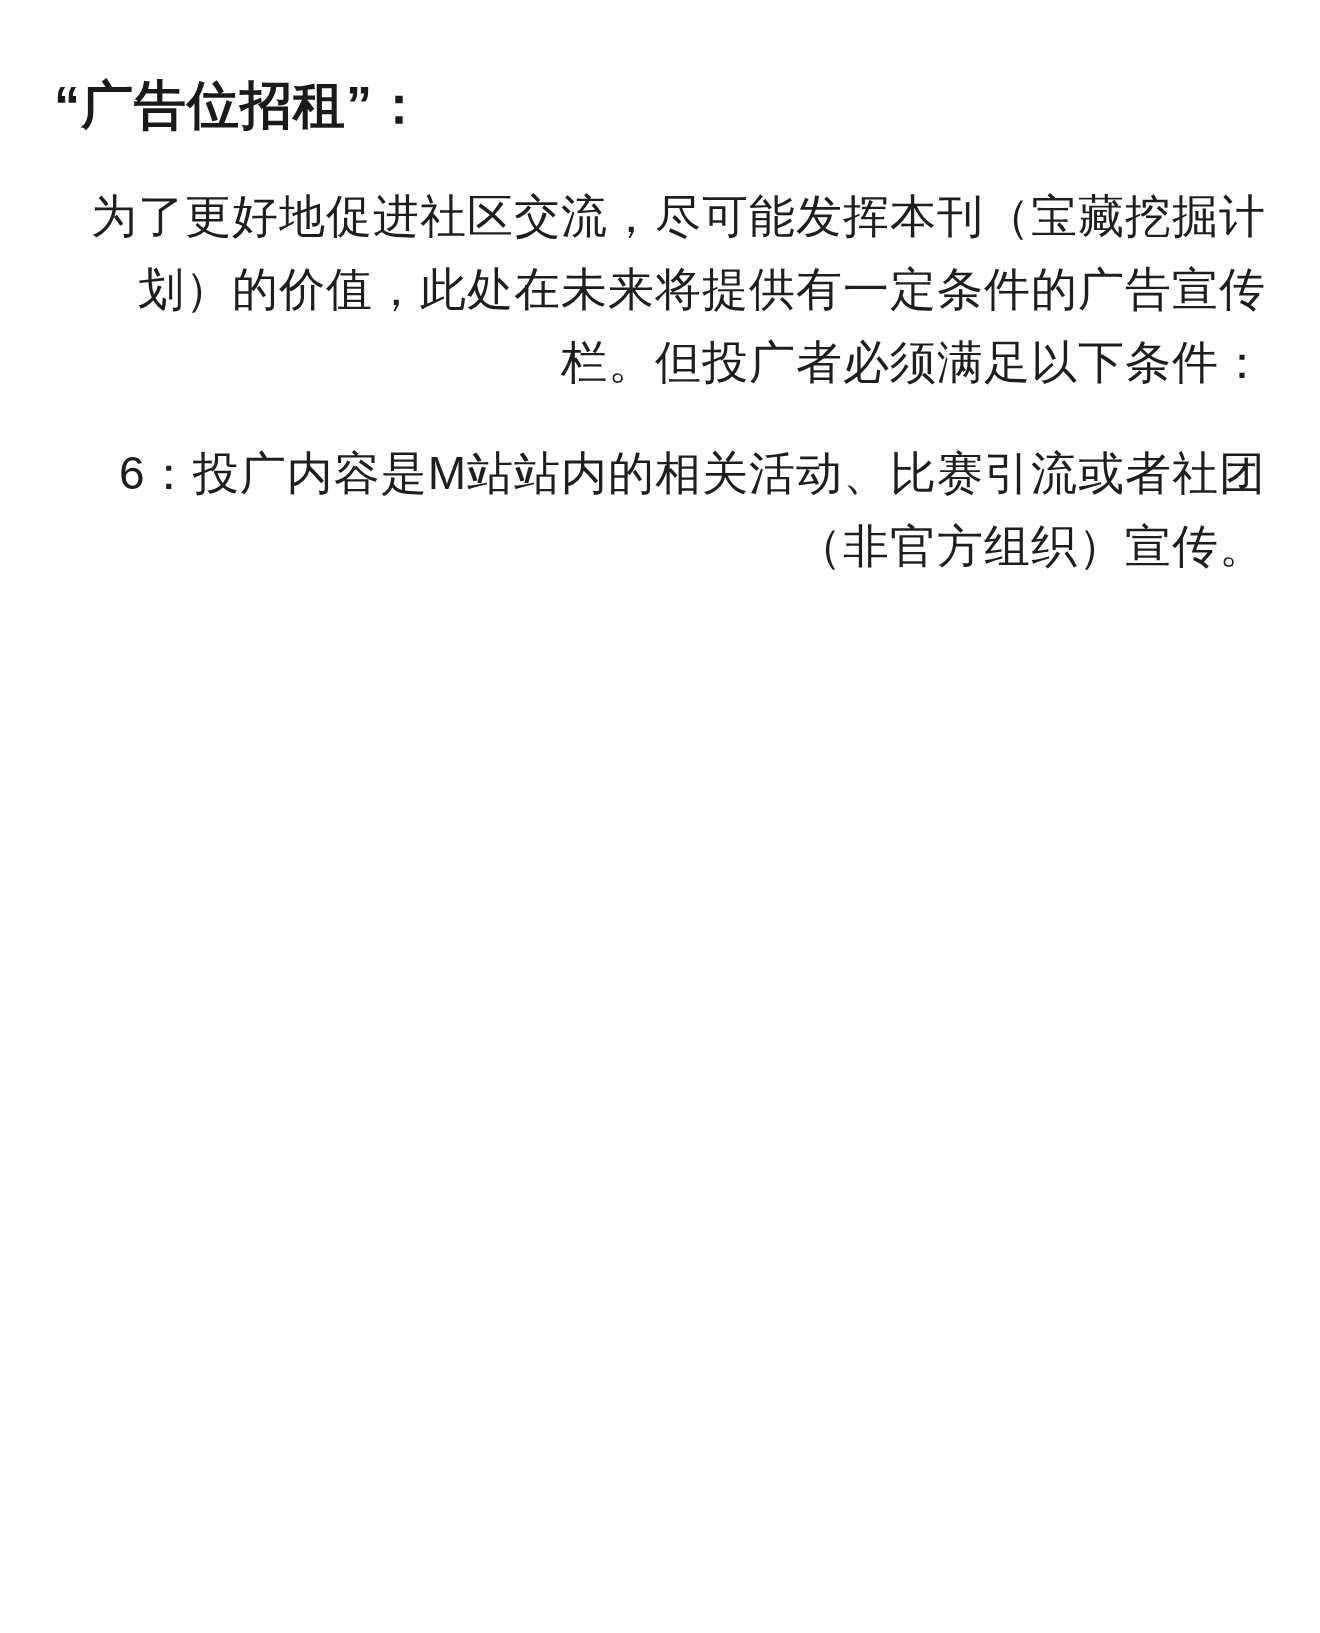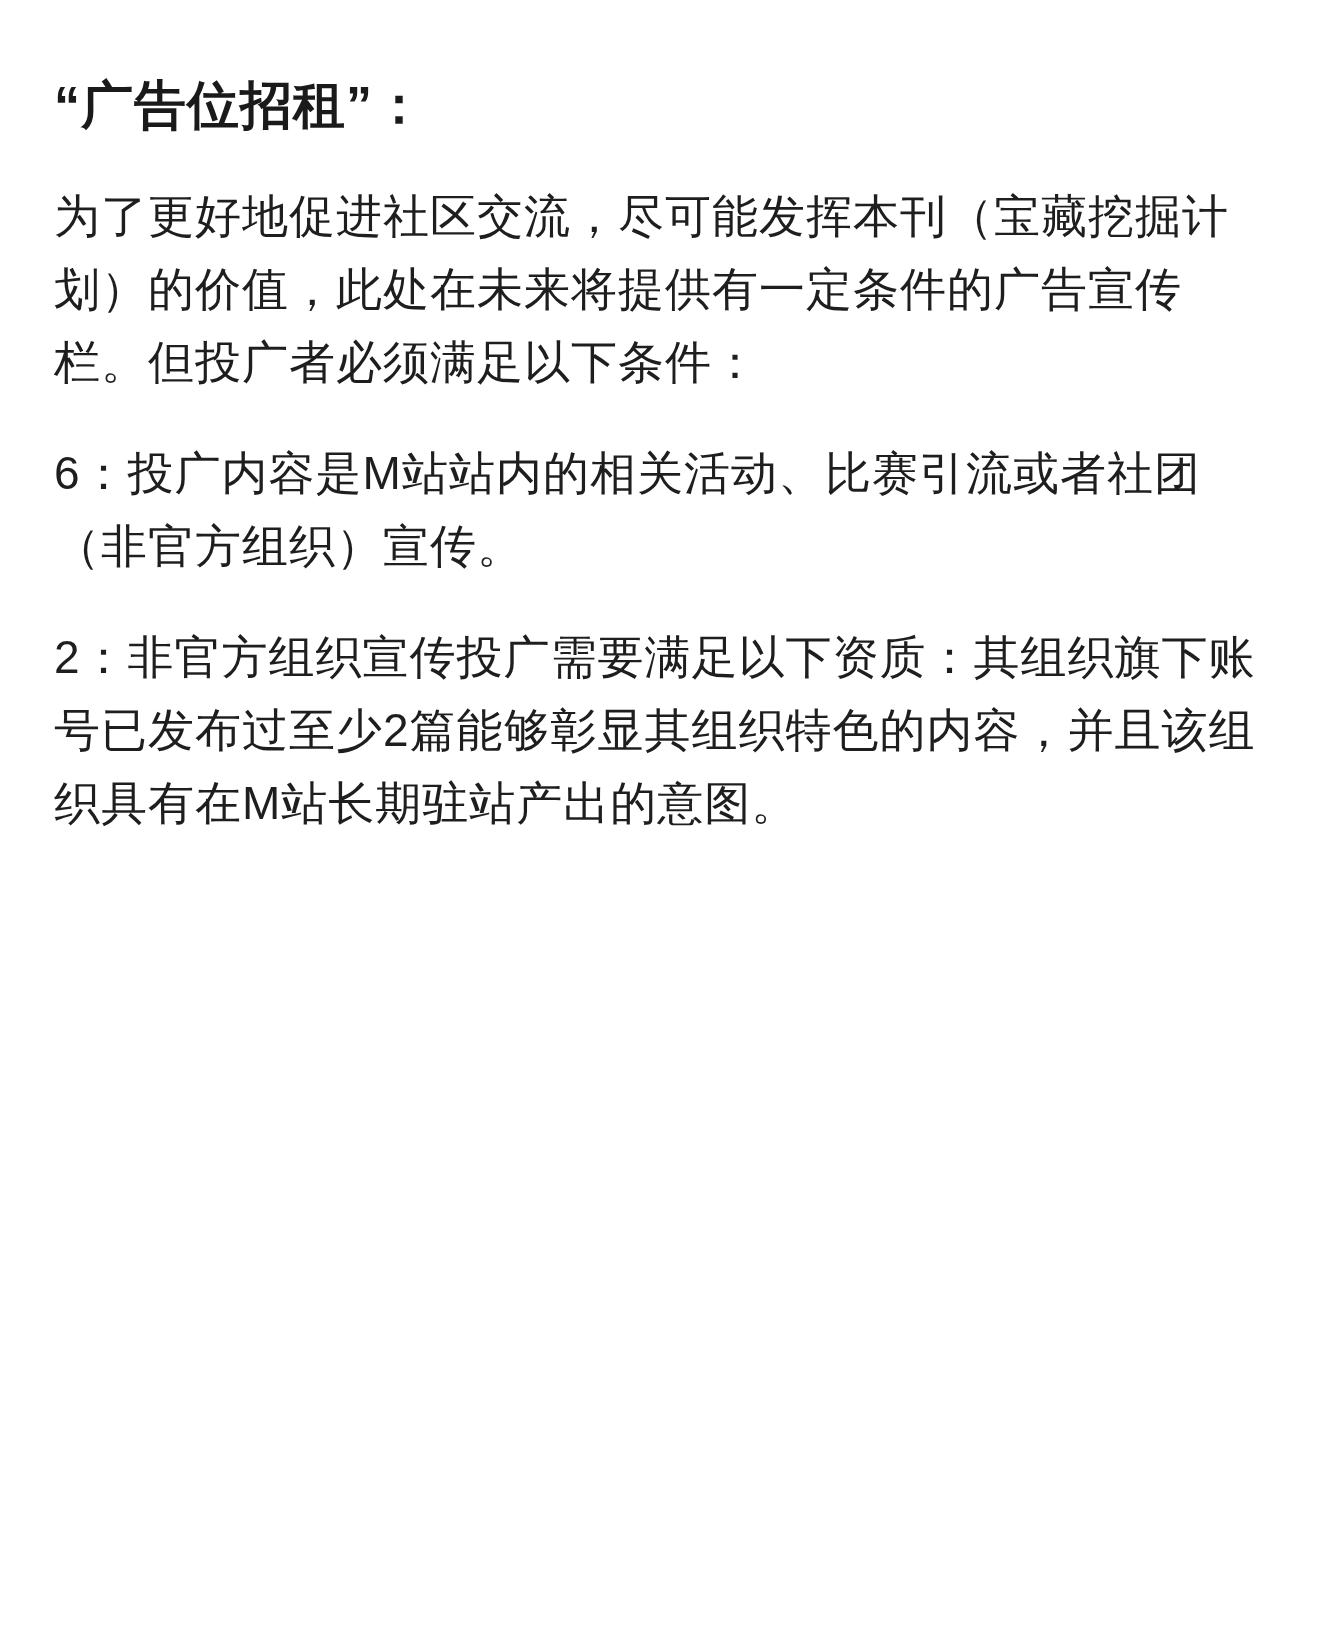--- a/index.html
+++ b/index.html
@@ -28,31 +28,30 @@
     line-height: 74px;
     letter-spacing: 1px;
     color: #1a1a1a;
   }
   .doc-para {
     margin: 38px 0 0 0;
     font-size: 46px;
     font-weight: 400;
     line-height: 73px;
     letter-spacing: 1px;
-    text-align: left;
+    text-align: right;
     word-break: break-all;
     color: #1e1e1e;
   }
 </style>
 </head>
 <body>
 
 <div class="doc">
   <h1 class="doc-title">“广告位招租”：</h1>
 
   <p class="doc-para">为了更好地促进社区交流，尽可能发挥本刊（宝藏挖掘计划）的价值，此处在未来将提供有一定条件的广告宣传栏。但投广者必须满足以下条件：</p>
 
   <p class="doc-para">6：投广内容是M站站内的相关活动、比赛引流或者社团（非官方组织）宣传。</p>
 
-  <p class="doc-para">2：非官方组织宣传投广需要满足以下资质：其组织旗下账号已发布过至少2篇能够彰显其组织特色的内容，并且该组织具有在M站长期驻站产出的意图。</p>
 
 
 </div>
 
 </body></html>

